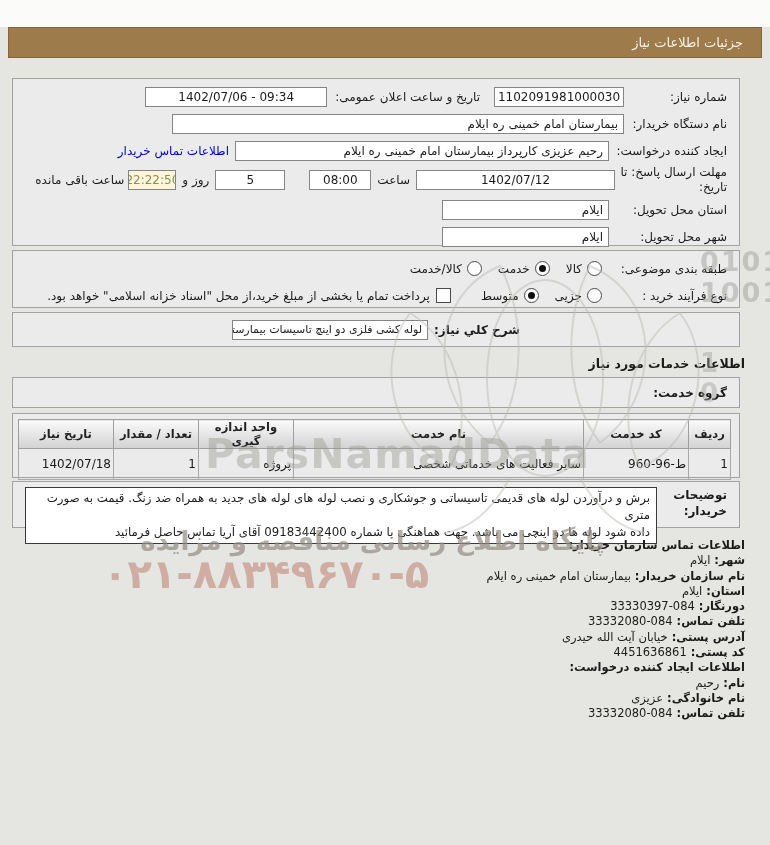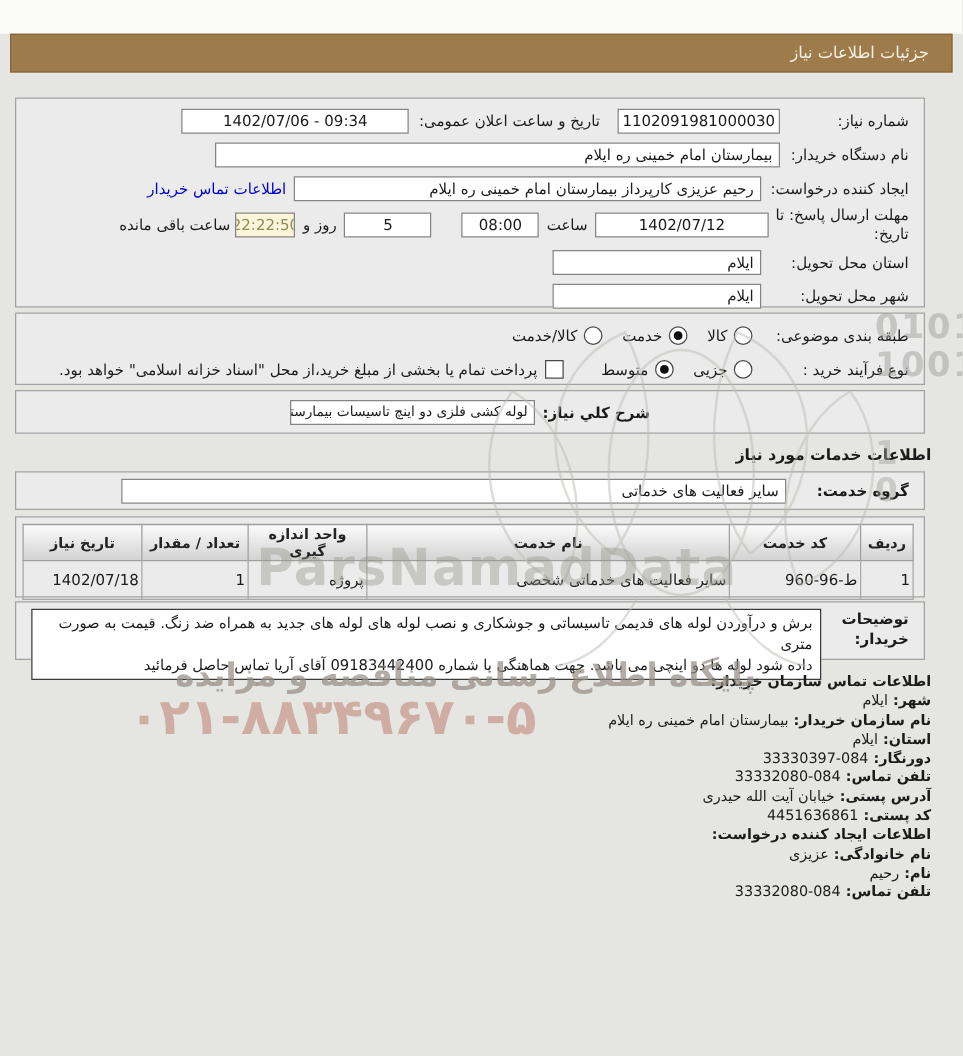--- a/index.html
+++ b/index.html
@@ -85,21 +85,21 @@
     <span class="lbl" style="width:103px">نام دستگاه خریدار:</span>
     <span class="fld" style="width:452px">بیمارستان امام خمینی  ره  ایلام</span>
   </div>
   <div class="row">
     <span class="lbl" style="width:118px">ایجاد کننده درخواست:</span>
     <span class="fld" style="width:374px">رحیم  عزیزی کارپرداز بیمارستان امام خمینی  ره  ایلام</span>
     <span class="link" style="margin-right:6px">اطلاعات تماس خریدار</span>
   </div>
   <div class="row tall">
     <span style="width:112px;line-height:1.25;white-space:normal">مهلت ارسال پاسخ: تا تاریخ:</span>
-    <span class="fld center" style="width:139px" dir="ltr">1402/07/12</span>
+    <span class="fld center" style="width:199px" dir="ltr">1402/07/12</span>
     <span class="lbl" style="margin:14px 6px">ساعت</span>
     <span class="fld center" style="width:62px" dir="ltr">08:00</span>
     <span class="fld center" style="width:70px;margin-right:24px" dir="ltr">5</span>
     <span class="lbl" style="margin:0 6px">روز و</span>
     <span class="fld center cream" style="width:48px" dir="ltr">22:22:50</span>
     <span class="lbl" style="margin-right:4px">ساعت باقی مانده</span>
   </div>
   <div class="row">
     <span class="lbl" style="width:118px">استان محل تحویل:</span>
     <span class="fld" style="width:167px">ایلام</span>
@@ -145,21 +145,20 @@
 
 <div class="box" id="boxC">
   <span class="b" style="margin-left:6px">شرح کلي نیاز:</span>
   <span class="fld" style="width:196px;font-size:11px">لوله کشی فلزی دو اینچ تاسیسات بیمارستانی</span>
 </div>
 
 <div class="heading">اطلاعات خدمات مورد نیاز</div>
 
 <div class="box" id="boxD">
   <span class="b lbl" style="width:92px">گروه خدمت:</span>
-  <span class="fld" style="width:532px;margin-right:6px">سایر فعالیت های خدماتی</span>
 </div>
 
 <div class="box" id="boxE">
   <table class="svc">
     <colgroup>
       <col style="width:42px">
         <col style="width:105px">
         <col style="width:290px">
       <col style="width:95px">
         <col style="width:85px">
@@ -199,22 +198,22 @@
 <div class="footer">
   <div class="b">اطلاعات تماس سازمان خریدار:</div>
   <div><span class="b">شهر:</span><span>ایلام</span></div>
   <div><span class="b">نام سازمان خریدار:</span><span>بیمارستان امام خمینی ره ایلام</span></div>
   <div><span class="b">استان:</span><span>ایلام</span></div>
   <div><span class="b">دورنگار:</span><span dir="ltr">33330397-084</span></div>
   <div><span class="b">تلفن تماس:</span><span dir="ltr">33332080-084</span></div>
   <div><span class="b">آدرس پستی:</span><span>خیابان آیت الله حیدری</span></div>
   <div><span class="b">کد پستی:</span><span dir="ltr">4451636861</span></div>
   <div class="b">اطلاعات ایجاد کننده درخواست:</div>
+  <div><span class="b">نام:</span><span>رحیم</span></div>
   <div><span class="b">نام خانوادگی:</span><span>عزیزی</span></div>
-  <div><span class="b">نام:</span><span>رحیم</span></div>
   <div><span class="b">تلفن تماس:</span><span dir="ltr">33332080-084</span></div>
 </div>
 
 <svg class="wm wm-flower" width="380" height="310" viewBox="0 0 380 310">
   <g fill="none" stroke="#bdbdb7" stroke-width="2">
     <ellipse cx="195" cy="150" rx="58" ry="98"></ellipse>
     <path d="M140,215 C80,170 75,70 150,38 C175,85 178,165 140,215"></path>
     <path d="M250,215 C310,170 315,70 240,38 C215,85 212,165 250,215"></path>
     <path d="M100,240 C40,215 25,130 60,85 C110,115 125,190 100,240"></path>
     <path d="M290,240 C350,215 365,130 330,85 C280,115 265,190 290,240"></path>

